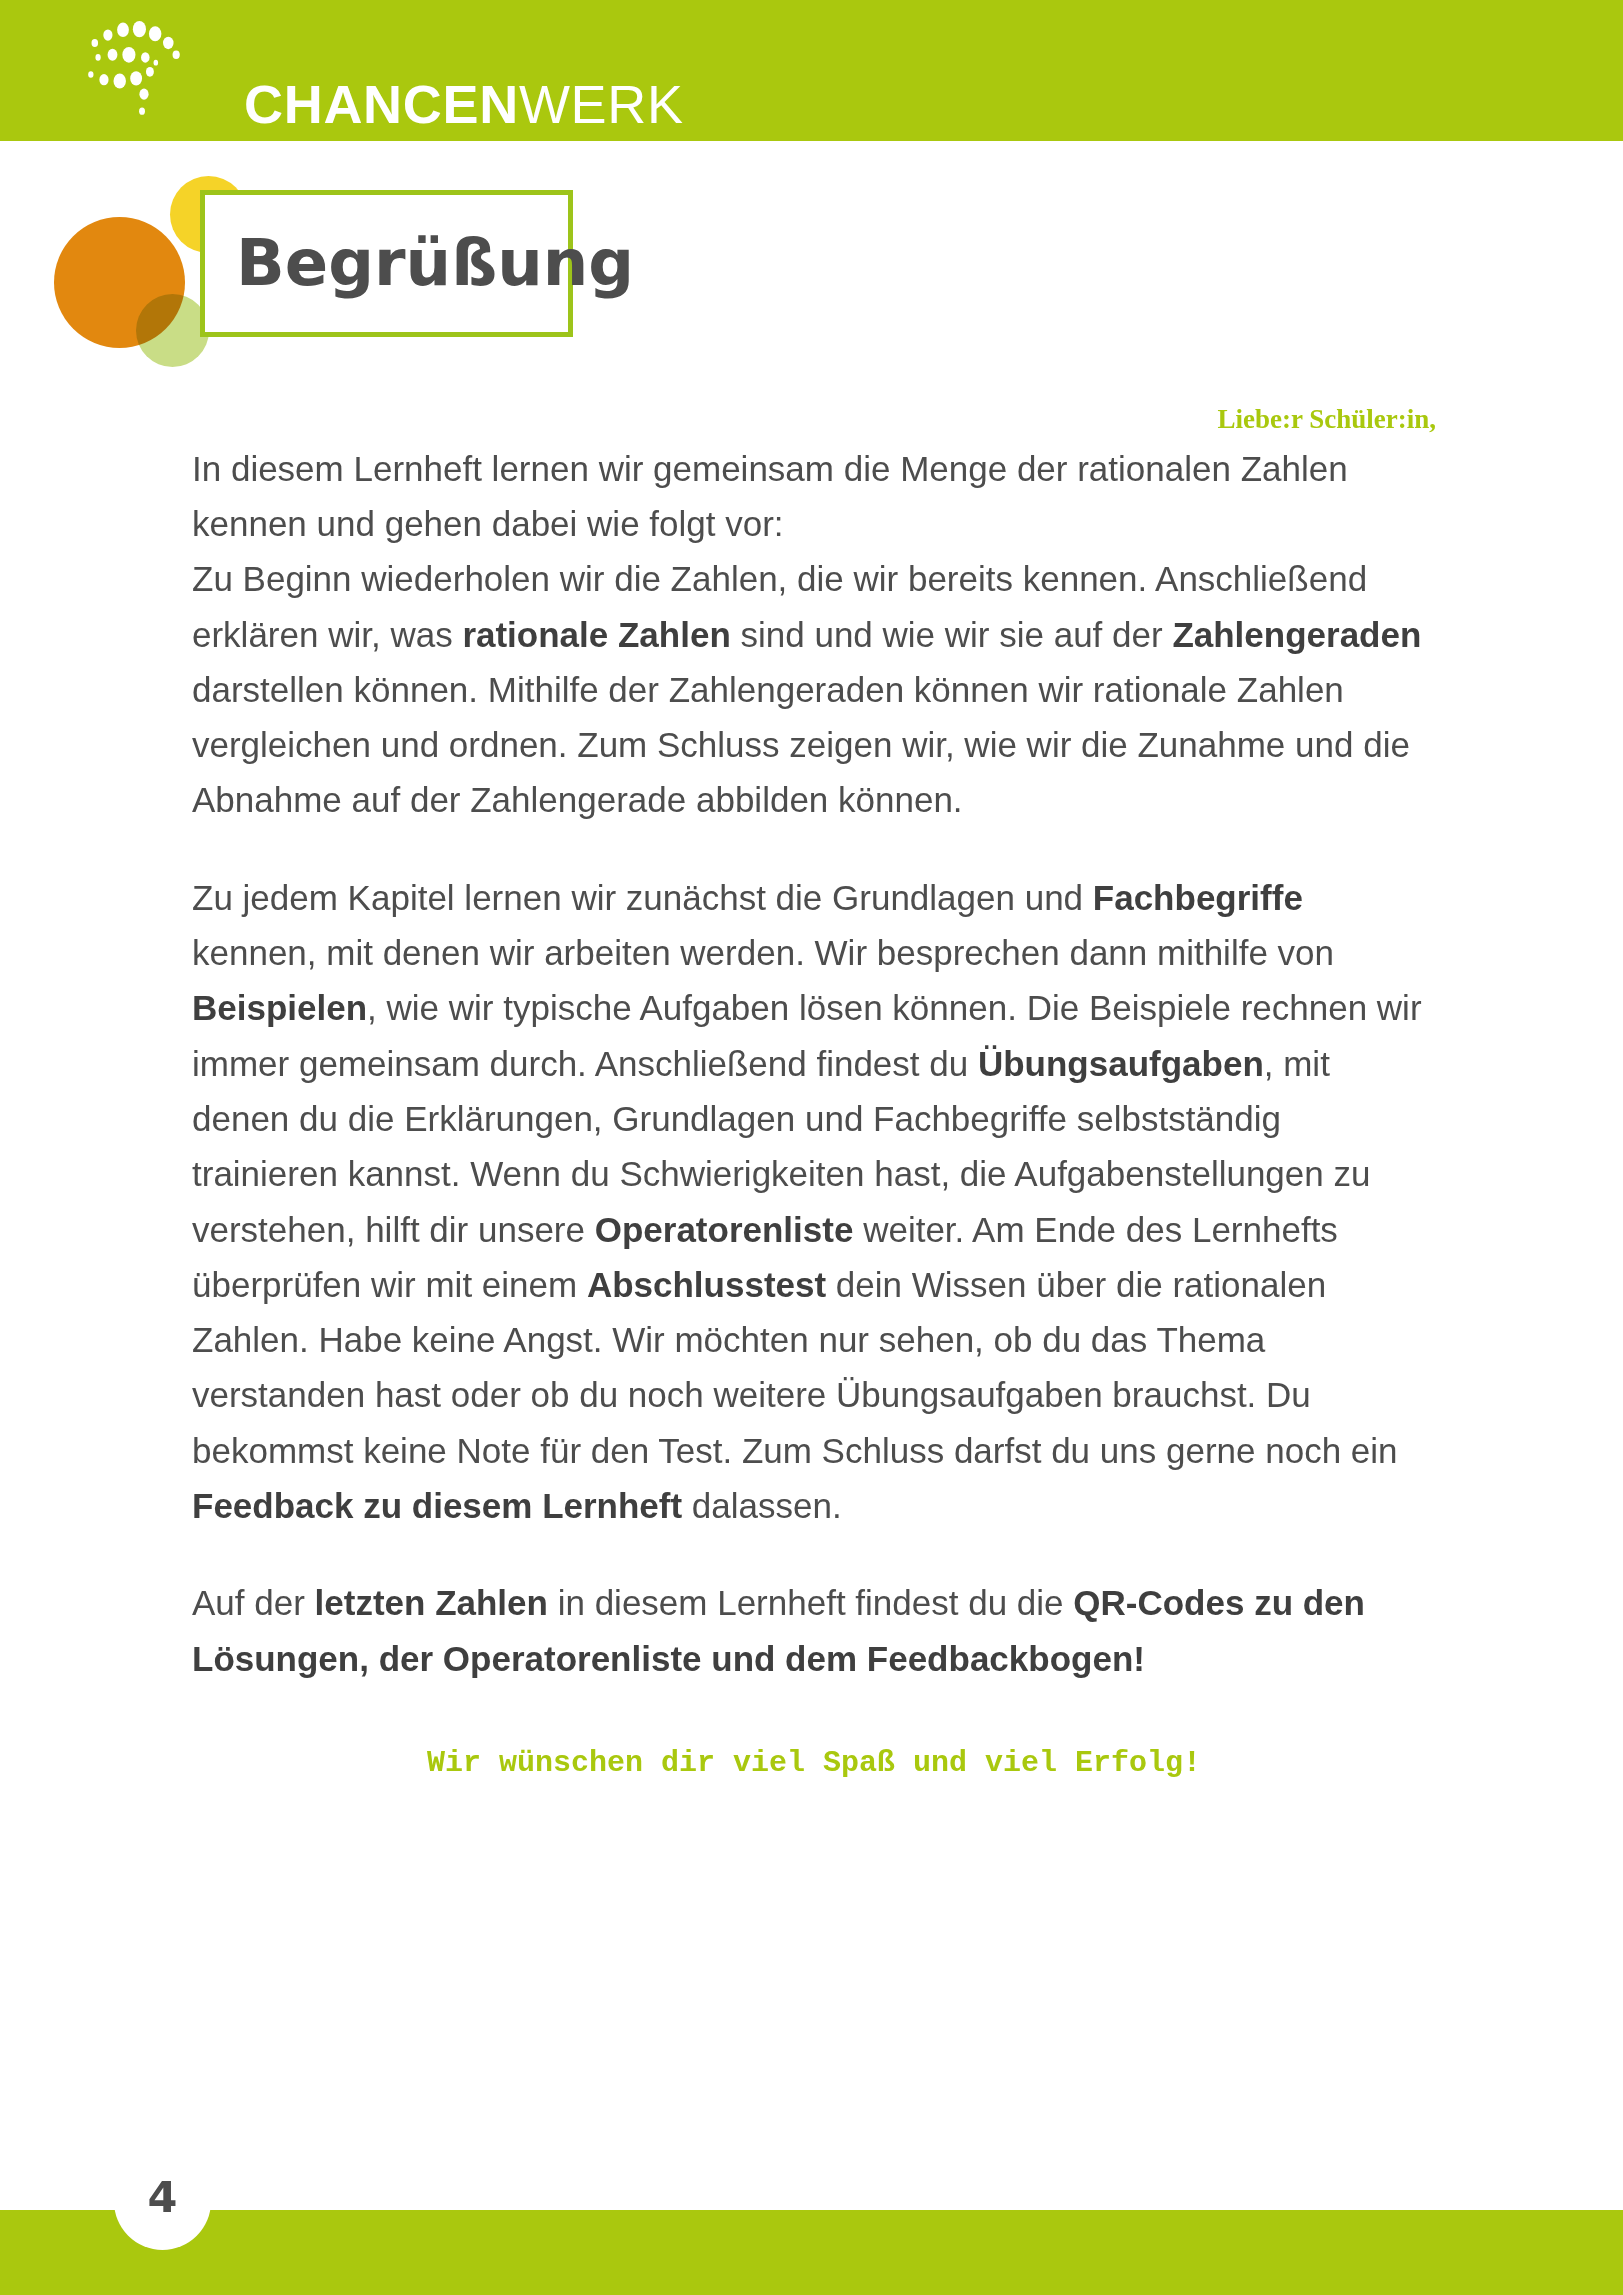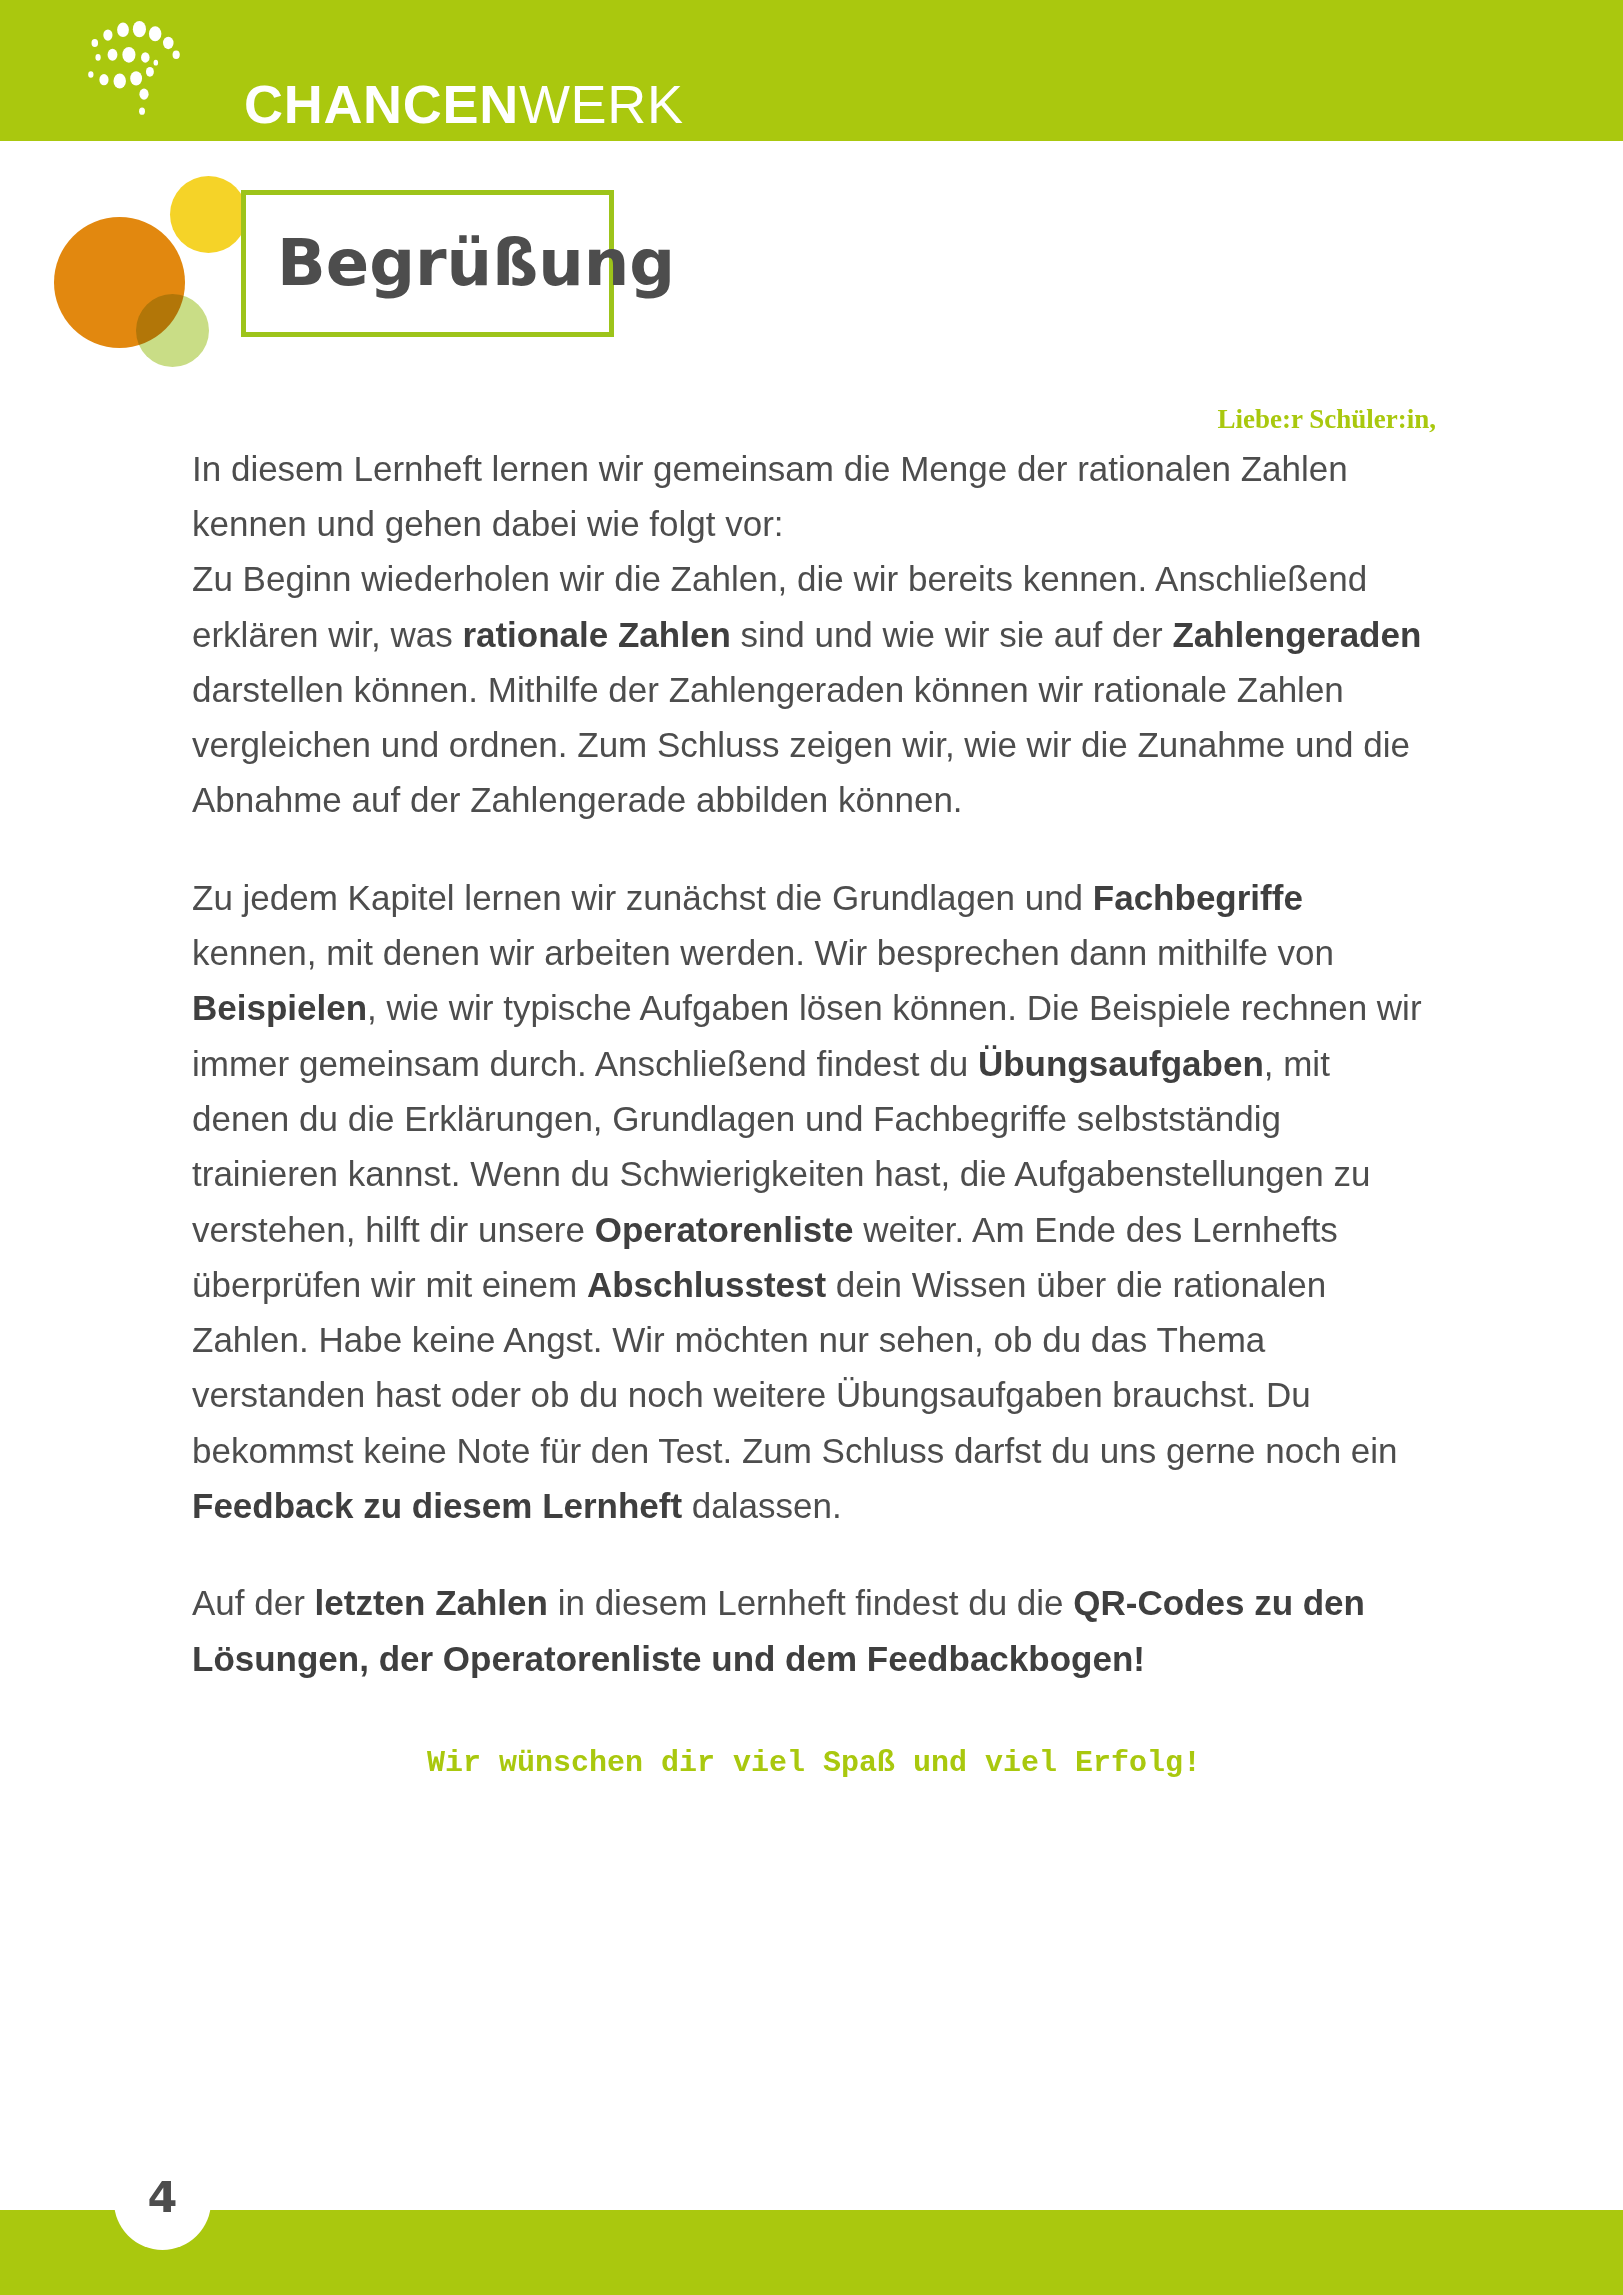--- a/index.html
+++ b/index.html
@@ -103,21 +103,20 @@
     position: absolute;
     left: 200px;
     top: -6.5px;
     width: 373px;
     height: 147px;
     box-sizing: border-box;
     background: #ffffff;
     border: 5.9px solid #9dc41a;
     display: flex;
     align-items: center;
-    margin-left: 41px;
   }
 
   .title-text {
     font-family: "DejaVu Sans", "Liberation Sans", sans-serif;
     font-weight: 700;
     font-size: 64px;
     line-height: 1;
     color: #4d4d4d;
     padding-left: 31px;
     white-space: nowrap;

